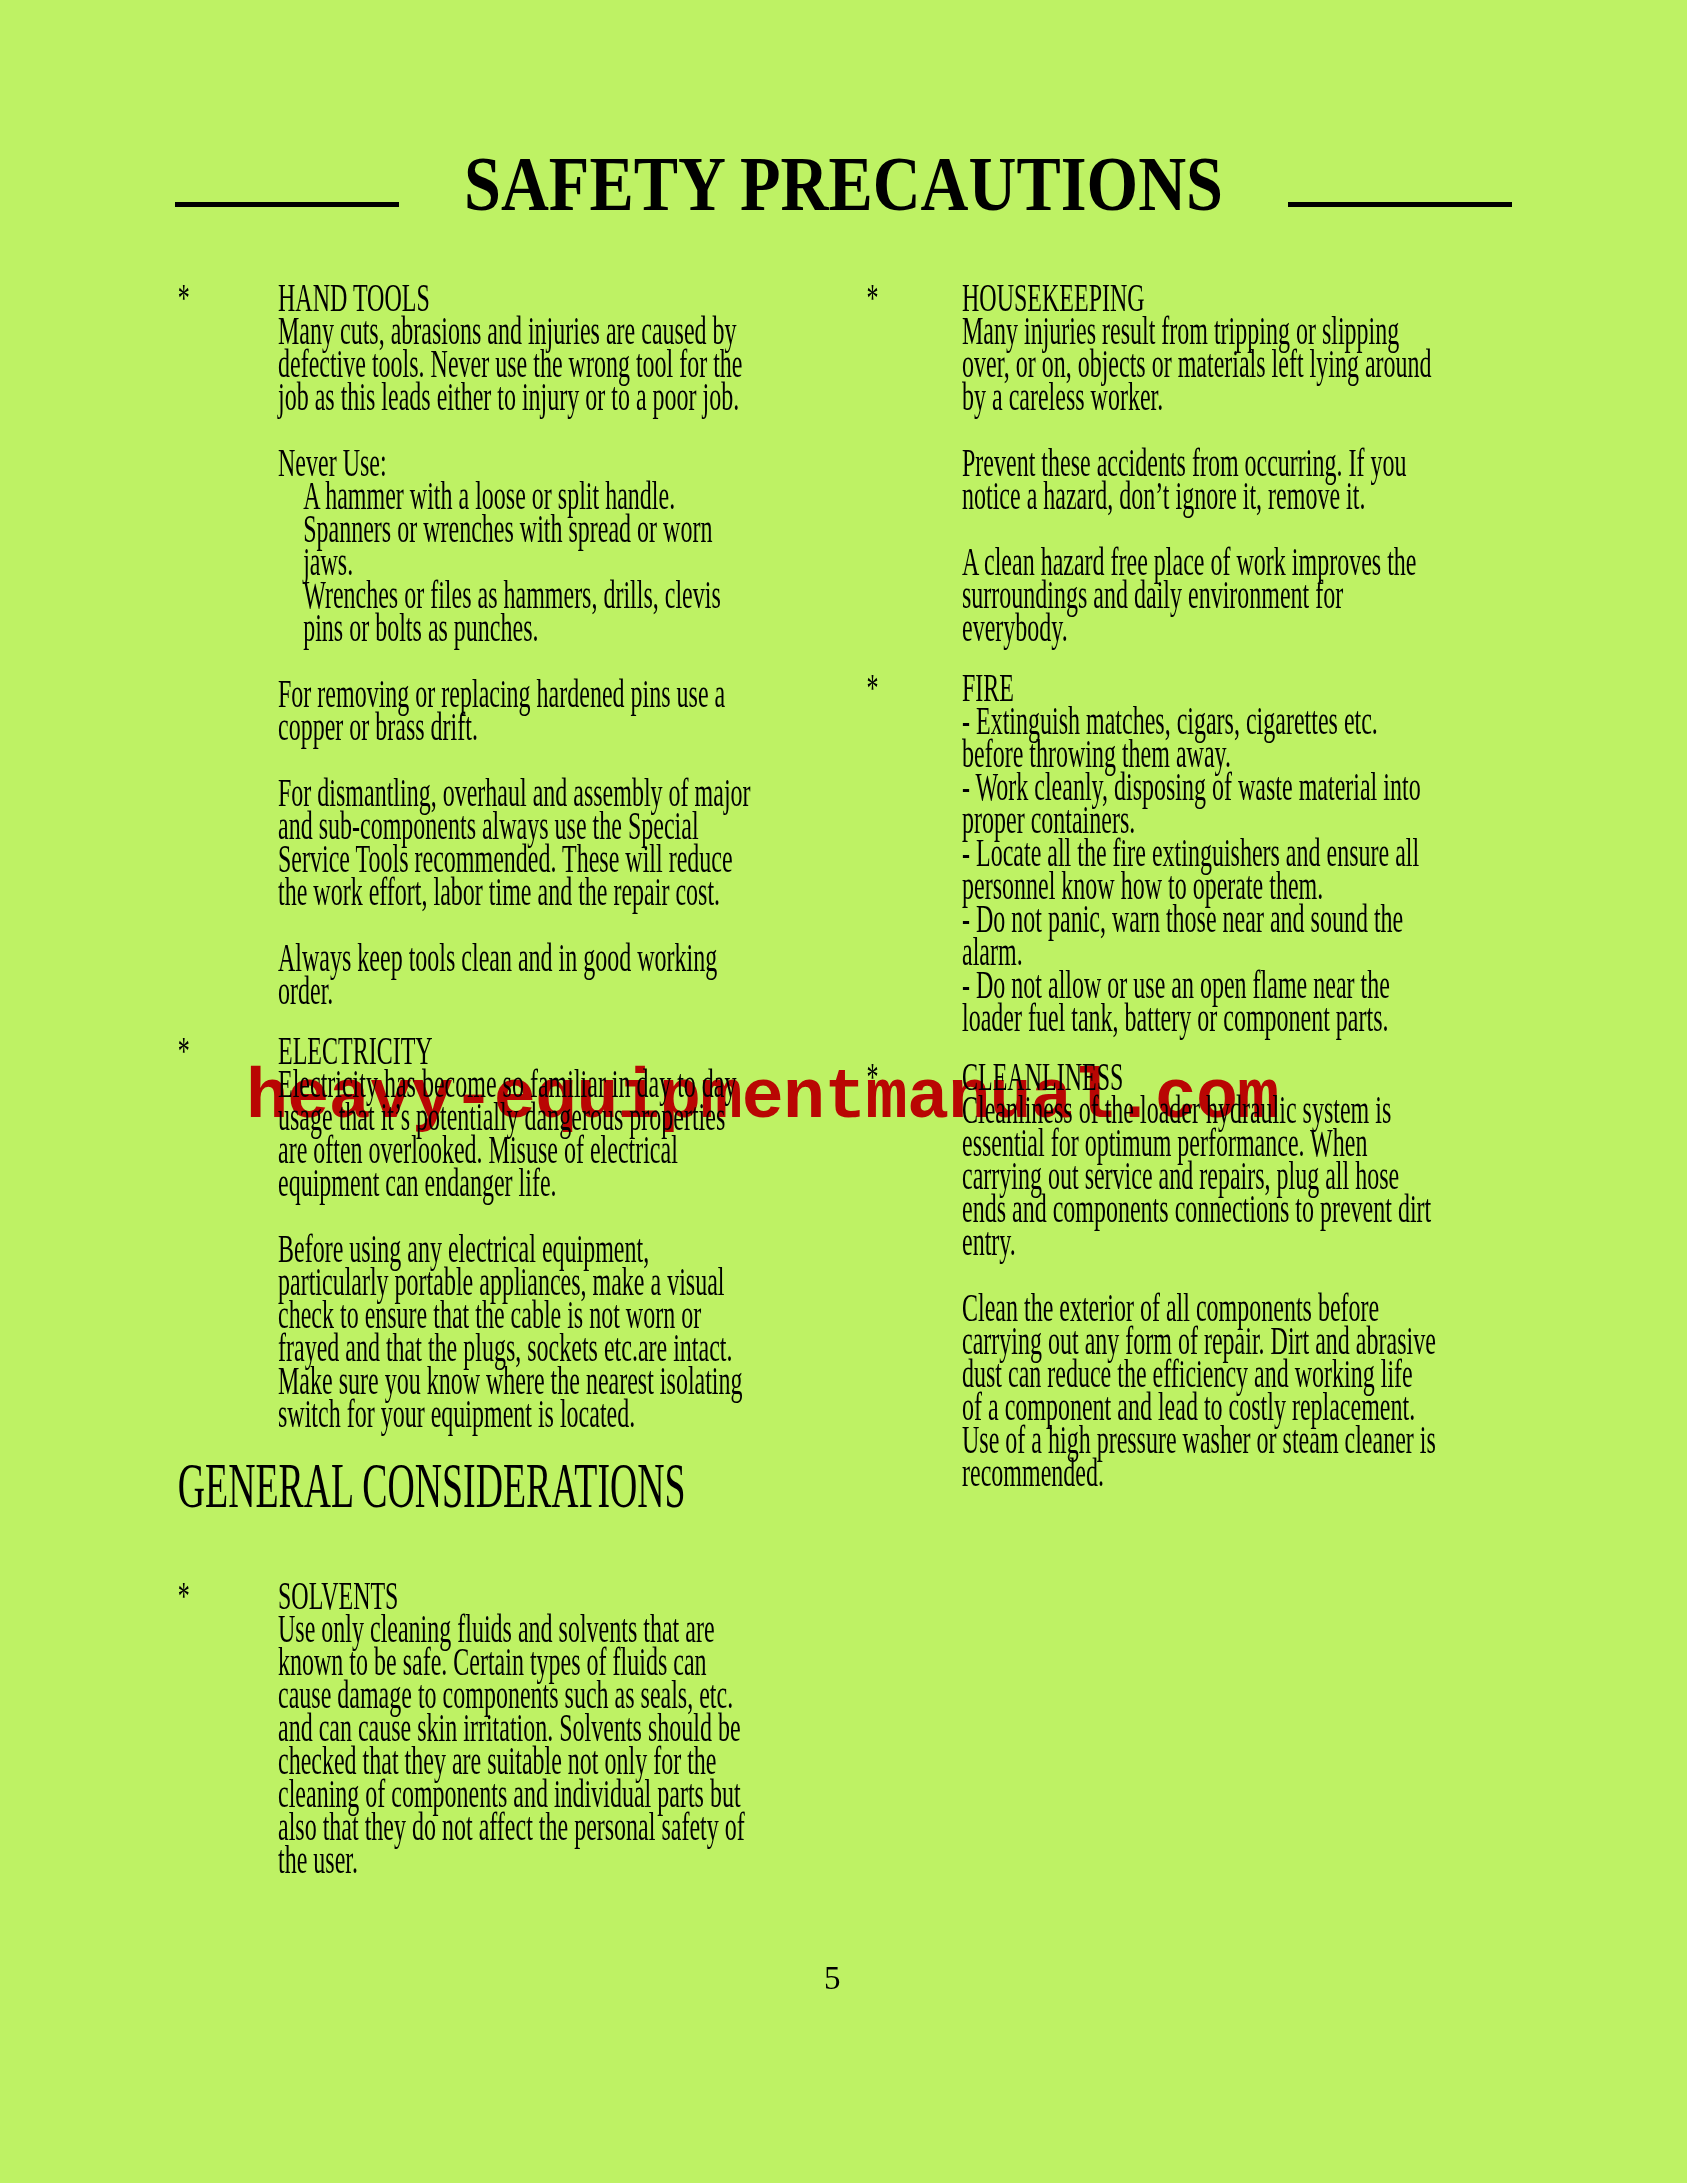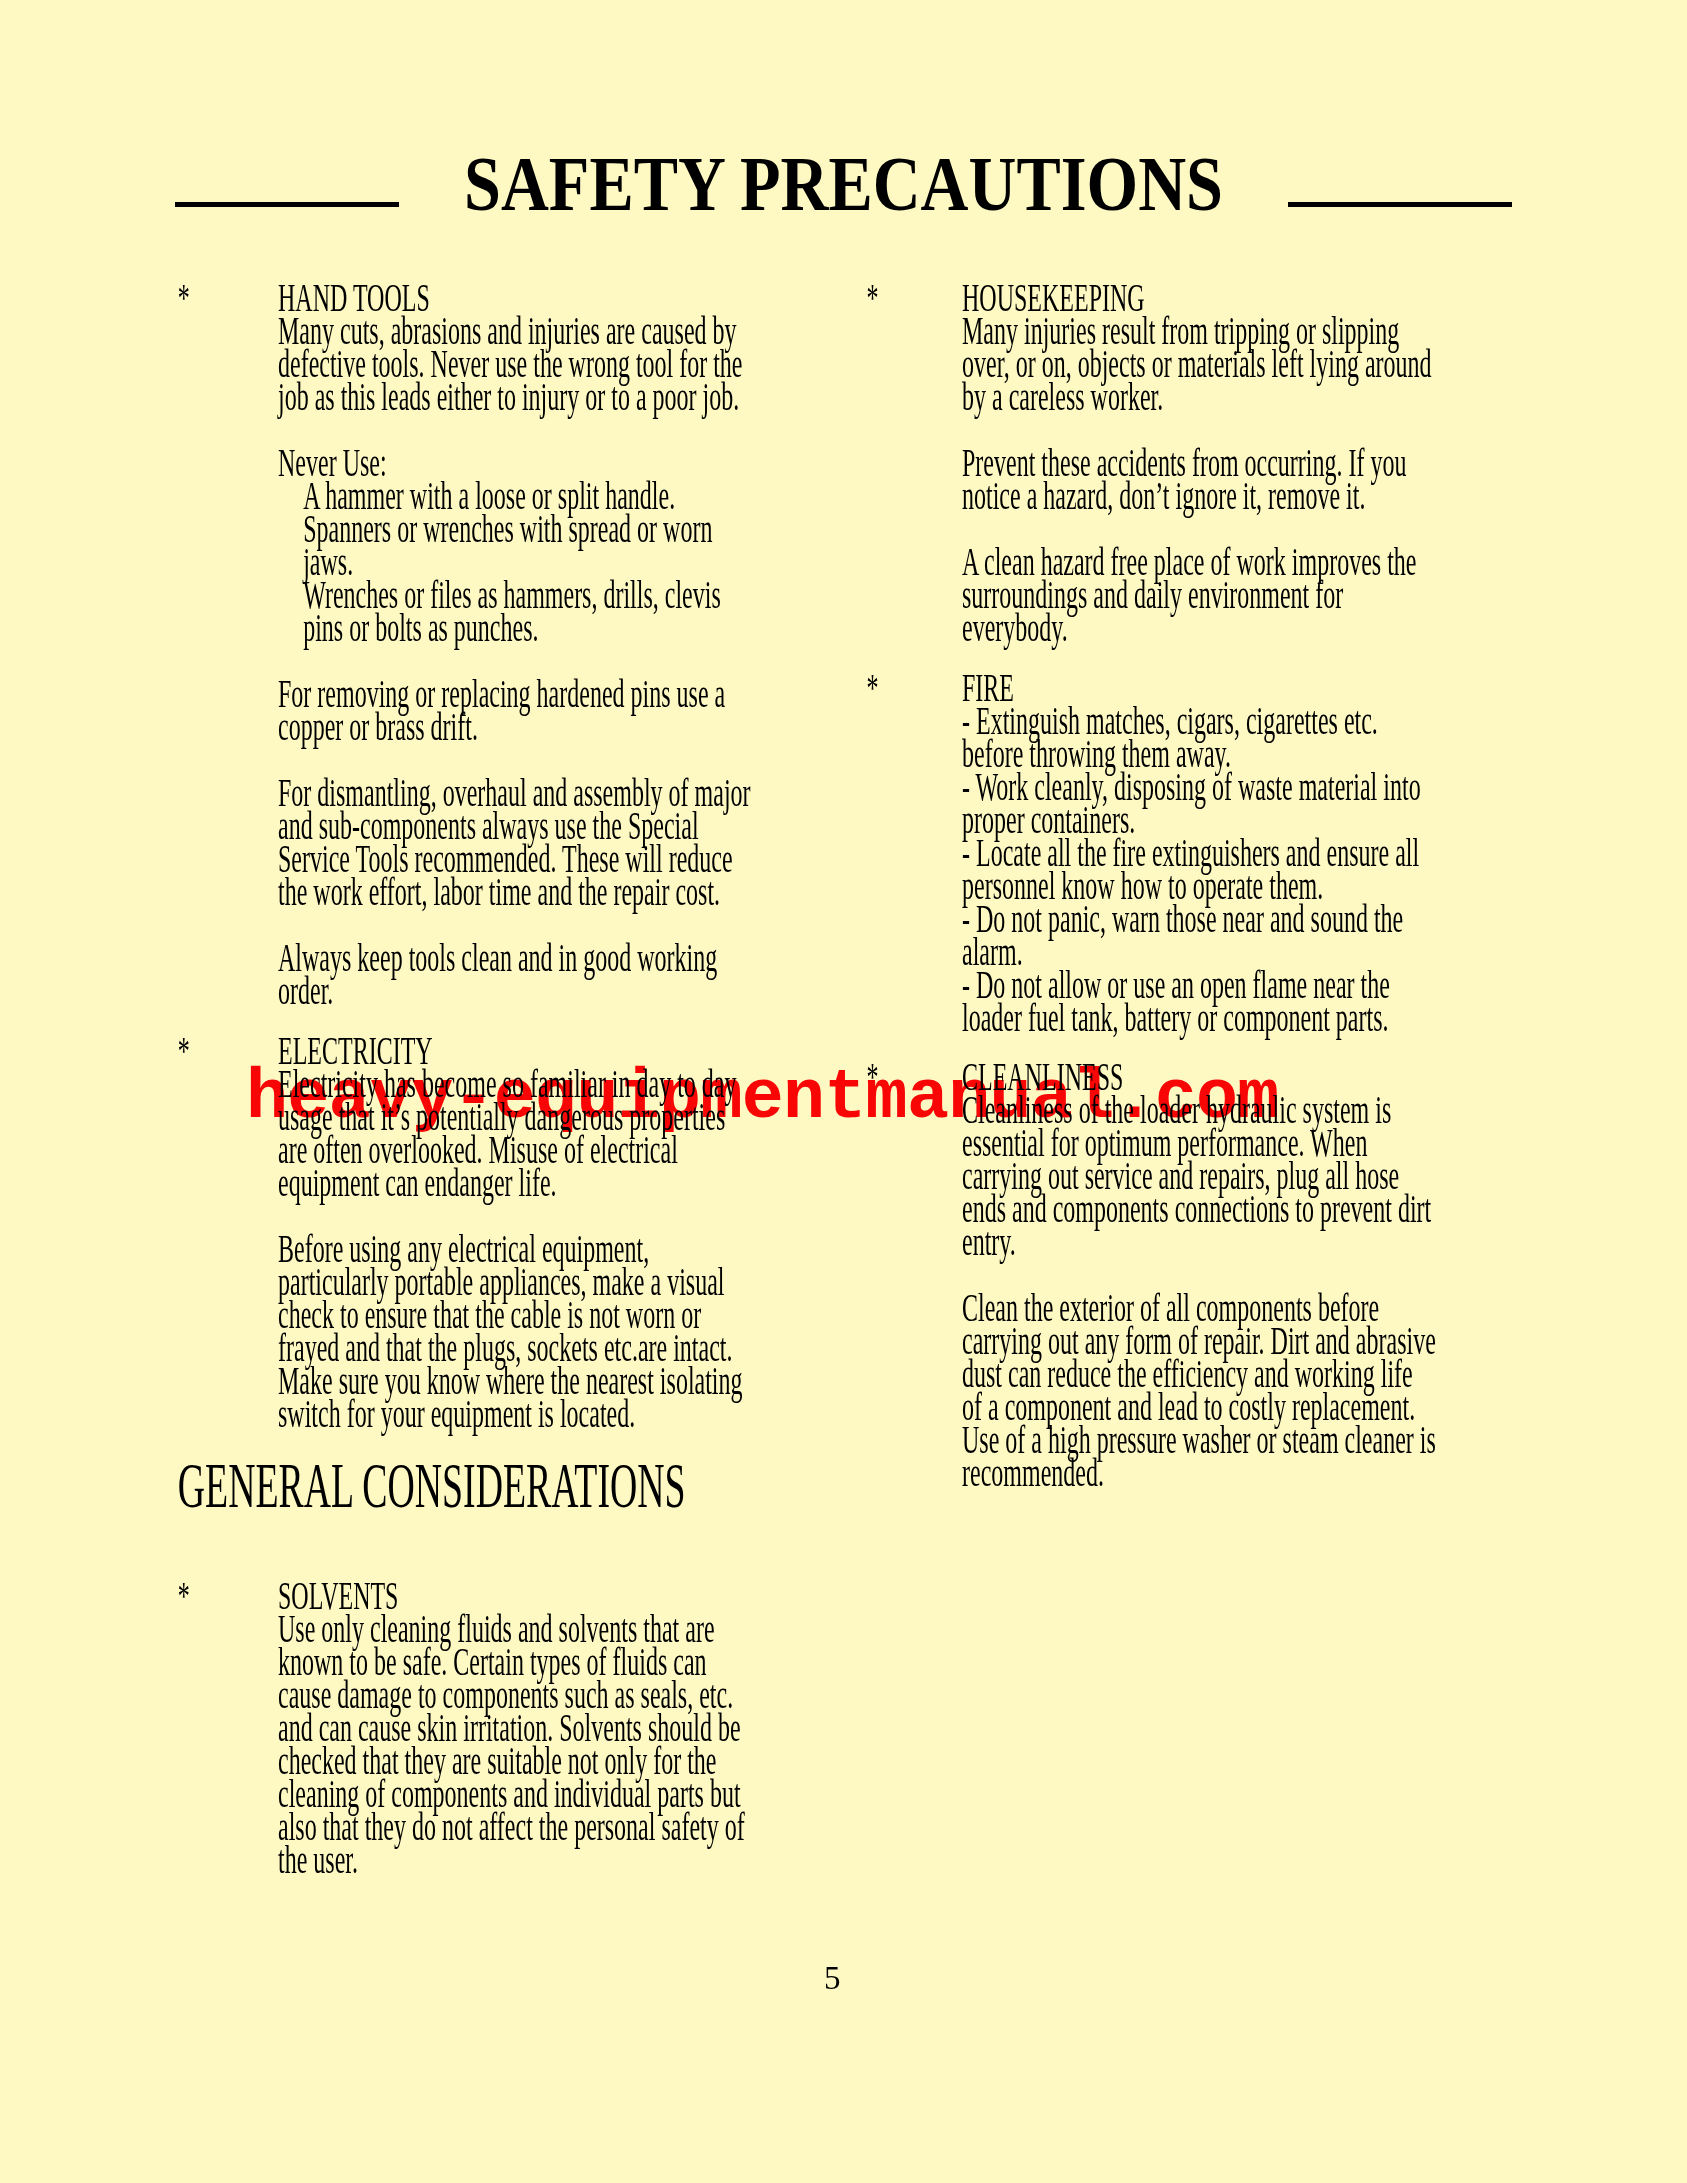--- a/index.html
+++ b/index.html
@@ -96,21 +96,21 @@
     position: absolute;
     left: 824px;
     top: 1962px;
     font-size: 33px;
     line-height: 33px;
   }
 </style>
 </head>
 <body>
 
-<div id="page" style="background: #fef9c3; color: rgb(0, 0, 0);">
+<div id="page" style="background: #bef264; color: rgb(0, 0, 0);">
   <div class="rule rule-left"></div>
   <div class="title-text">SAFETY PRECAUTIONS</div>
   <div class="rule rule-right"></div>
 
   <div class="col col-left" id="left-col">
       <div class="section item">
         <div class="star">*</div>
         <div class="sec-heading">HAND TOOLS</div>
         <div class="blocks">
           <div class="block">

